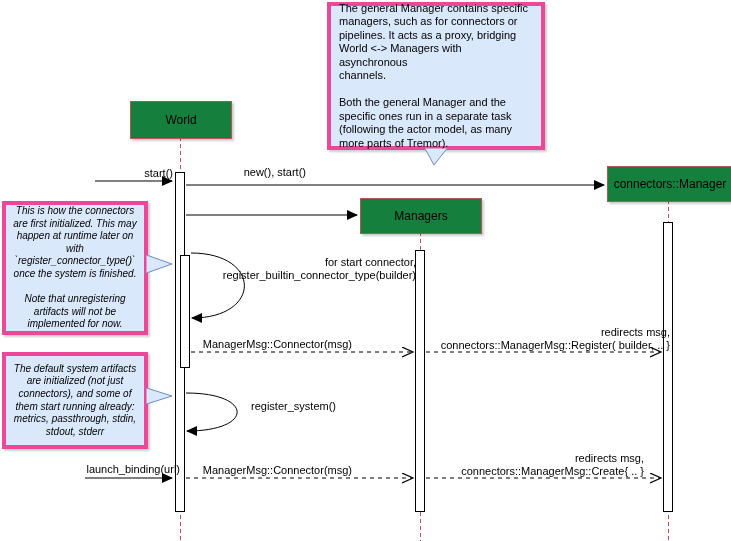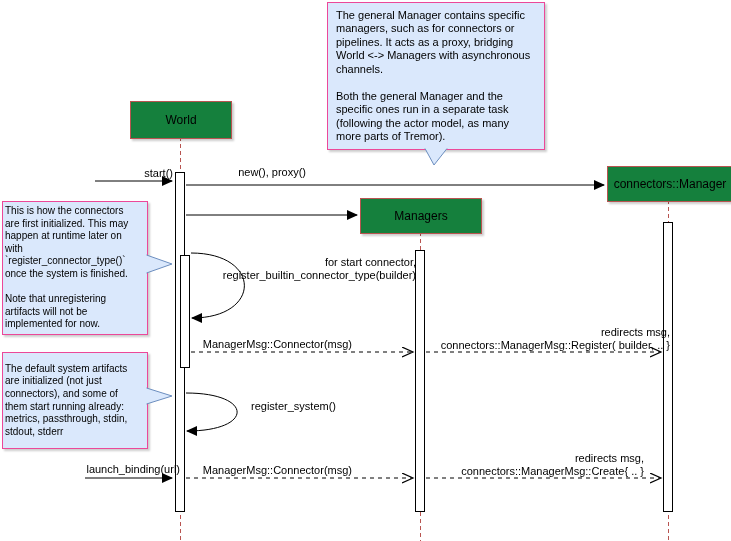--- a/index.html
+++ b/index.html
@@ -18,25 +18,25 @@
     position:absolute;z-index:2;display:flex;align-items:center;justify-content:center;
     background:#15803d;border:1px solid #b85450;font-size:12px;
     box-shadow:2px 2px 2px rgba(0,0,0,0.2);
   }
   .activation{
     position:absolute;z-index:2;width:10px;background:#ffffff;border:1px solid #000;
     box-sizing:border-box;
   }
   .note{
     position:absolute;z-index:2;display:flex;align-items:center;
-    background:#dae8fc;border:1px solid #ec4899;font-size:10px;line-height:12.6px;
+    background:#dae8fc;border:4px solid #ec4899;font-size:10px;line-height:12.6px;
     white-space:pre-line;box-shadow:2px 2px 2px rgba(0,0,0,0.2);box-sizing:border-box;
   }
   .note .txt{width:100%;}
-  .note.centered{}
+  .note.centered{text-align:center;font-style:italic;}
   .note.top-note{font-size:11px;line-height:13.5px;padding:4px 8px;text-align:left;}
   .msg-label{
     position:absolute;z-index:2;font-size:11px;line-height:13px;text-align:right;
     white-space:pre-line;pointer-events:none;
   }
 </style>
 </head>
 <body>
 
 <div class="canvas">
@@ -109,21 +109,21 @@
   <div class="note centered" style="left:2px;top:352px;width:146px;height:97px;padding:12px 2px;">
     <div class="txt">The default system artifacts
 are initialized (not just
 connectors), and some of
 them start running already:
 metrics, passthrough, stdin,
 stdout, stderr</div>
   </div>
 
   <div class="msg-label" style="left:93px;top:167px;width:80px;">start()</div>
-  <div class="msg-label" style="left:202px;top:166px;width:104px;">new(), proxy()</div>
+  <div class="msg-label" style="left:202px;top:166px;width:104px;">new(), start()</div>
   <div class="msg-label" style="left:186px;top:256px;width:230px;">for start connector,
 register_builtin_connector_type(builder)</div>
   <div class="msg-label" style="left:188px;top:338px;width:164px;">ManagerMsg::Connector(msg)</div>
   <div class="msg-label" style="left:420px;top:326px;width:250px;">redirects msg,
 connectors::ManagerMsg::Register( builder, .. }</div>
   <div class="msg-label" style="left:216px;top:400px;width:120px;">register_system()</div>
   <div class="msg-label" style="left:76px;top:463px;width:104px;">launch_binding(url)</div>
   <div class="msg-label" style="left:188px;top:464px;width:164px;">ManagerMsg::Connector(msg)</div>
   <div class="msg-label" style="left:414px;top:452px;width:230px;">redirects msg,
 connectors::ManagerMsg::Create{ .. }</div>

